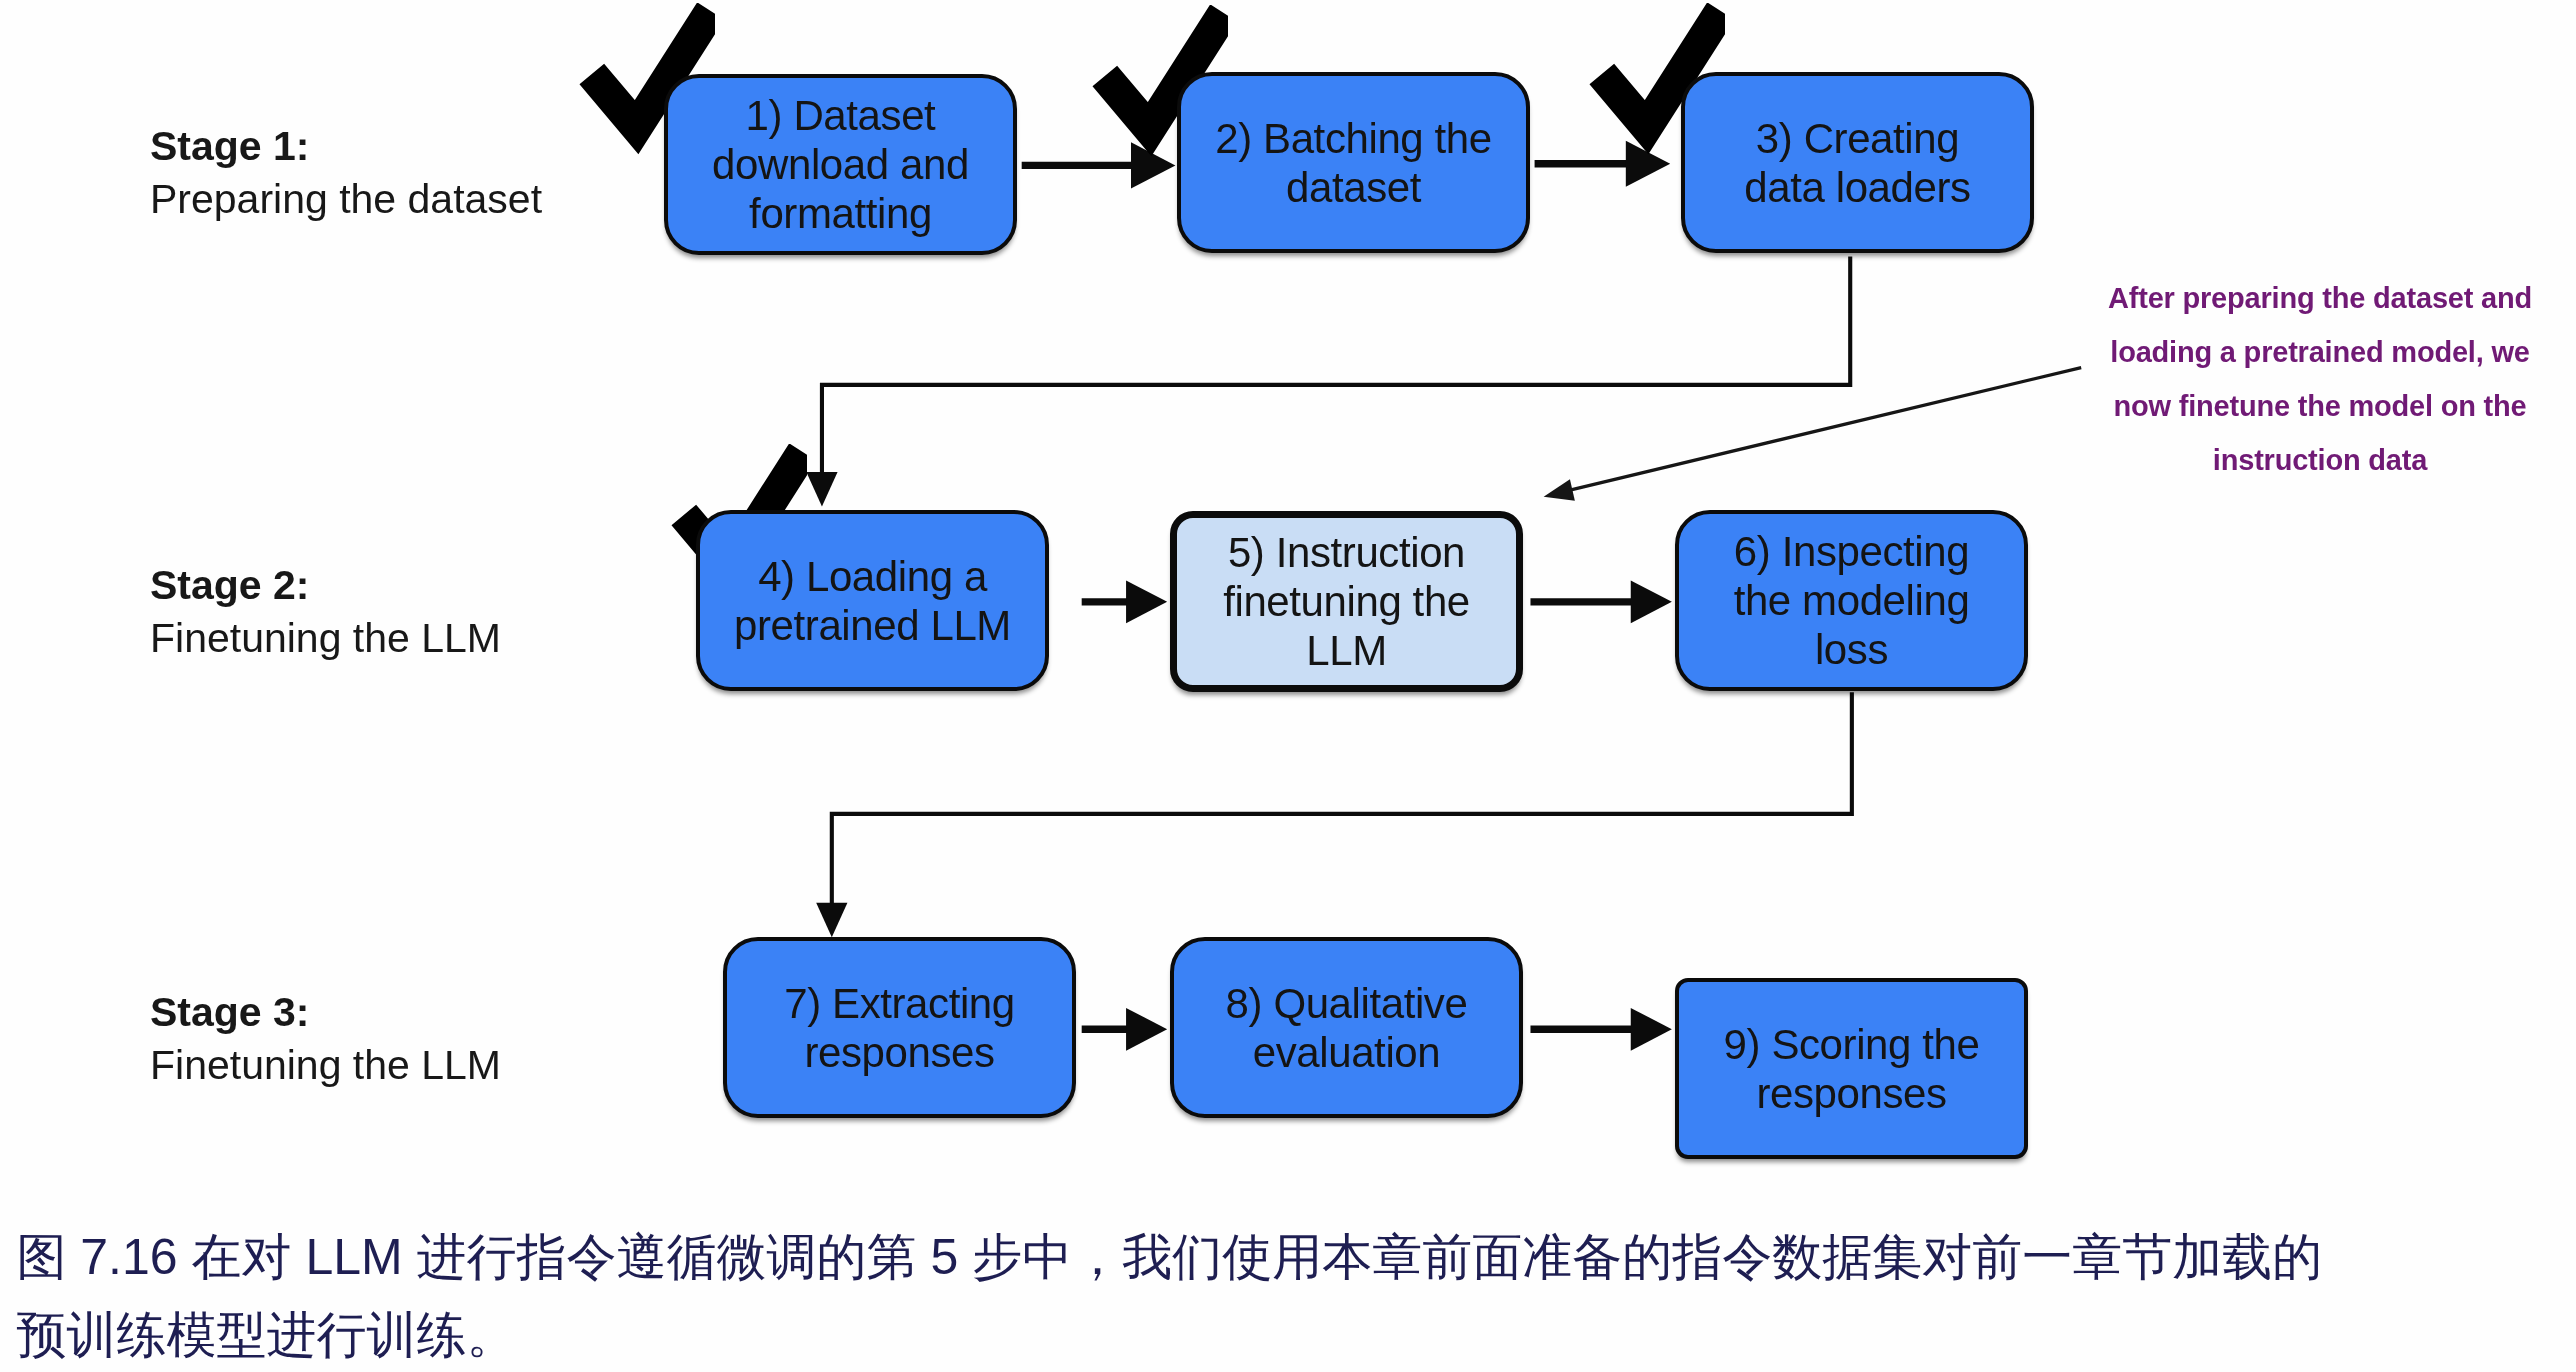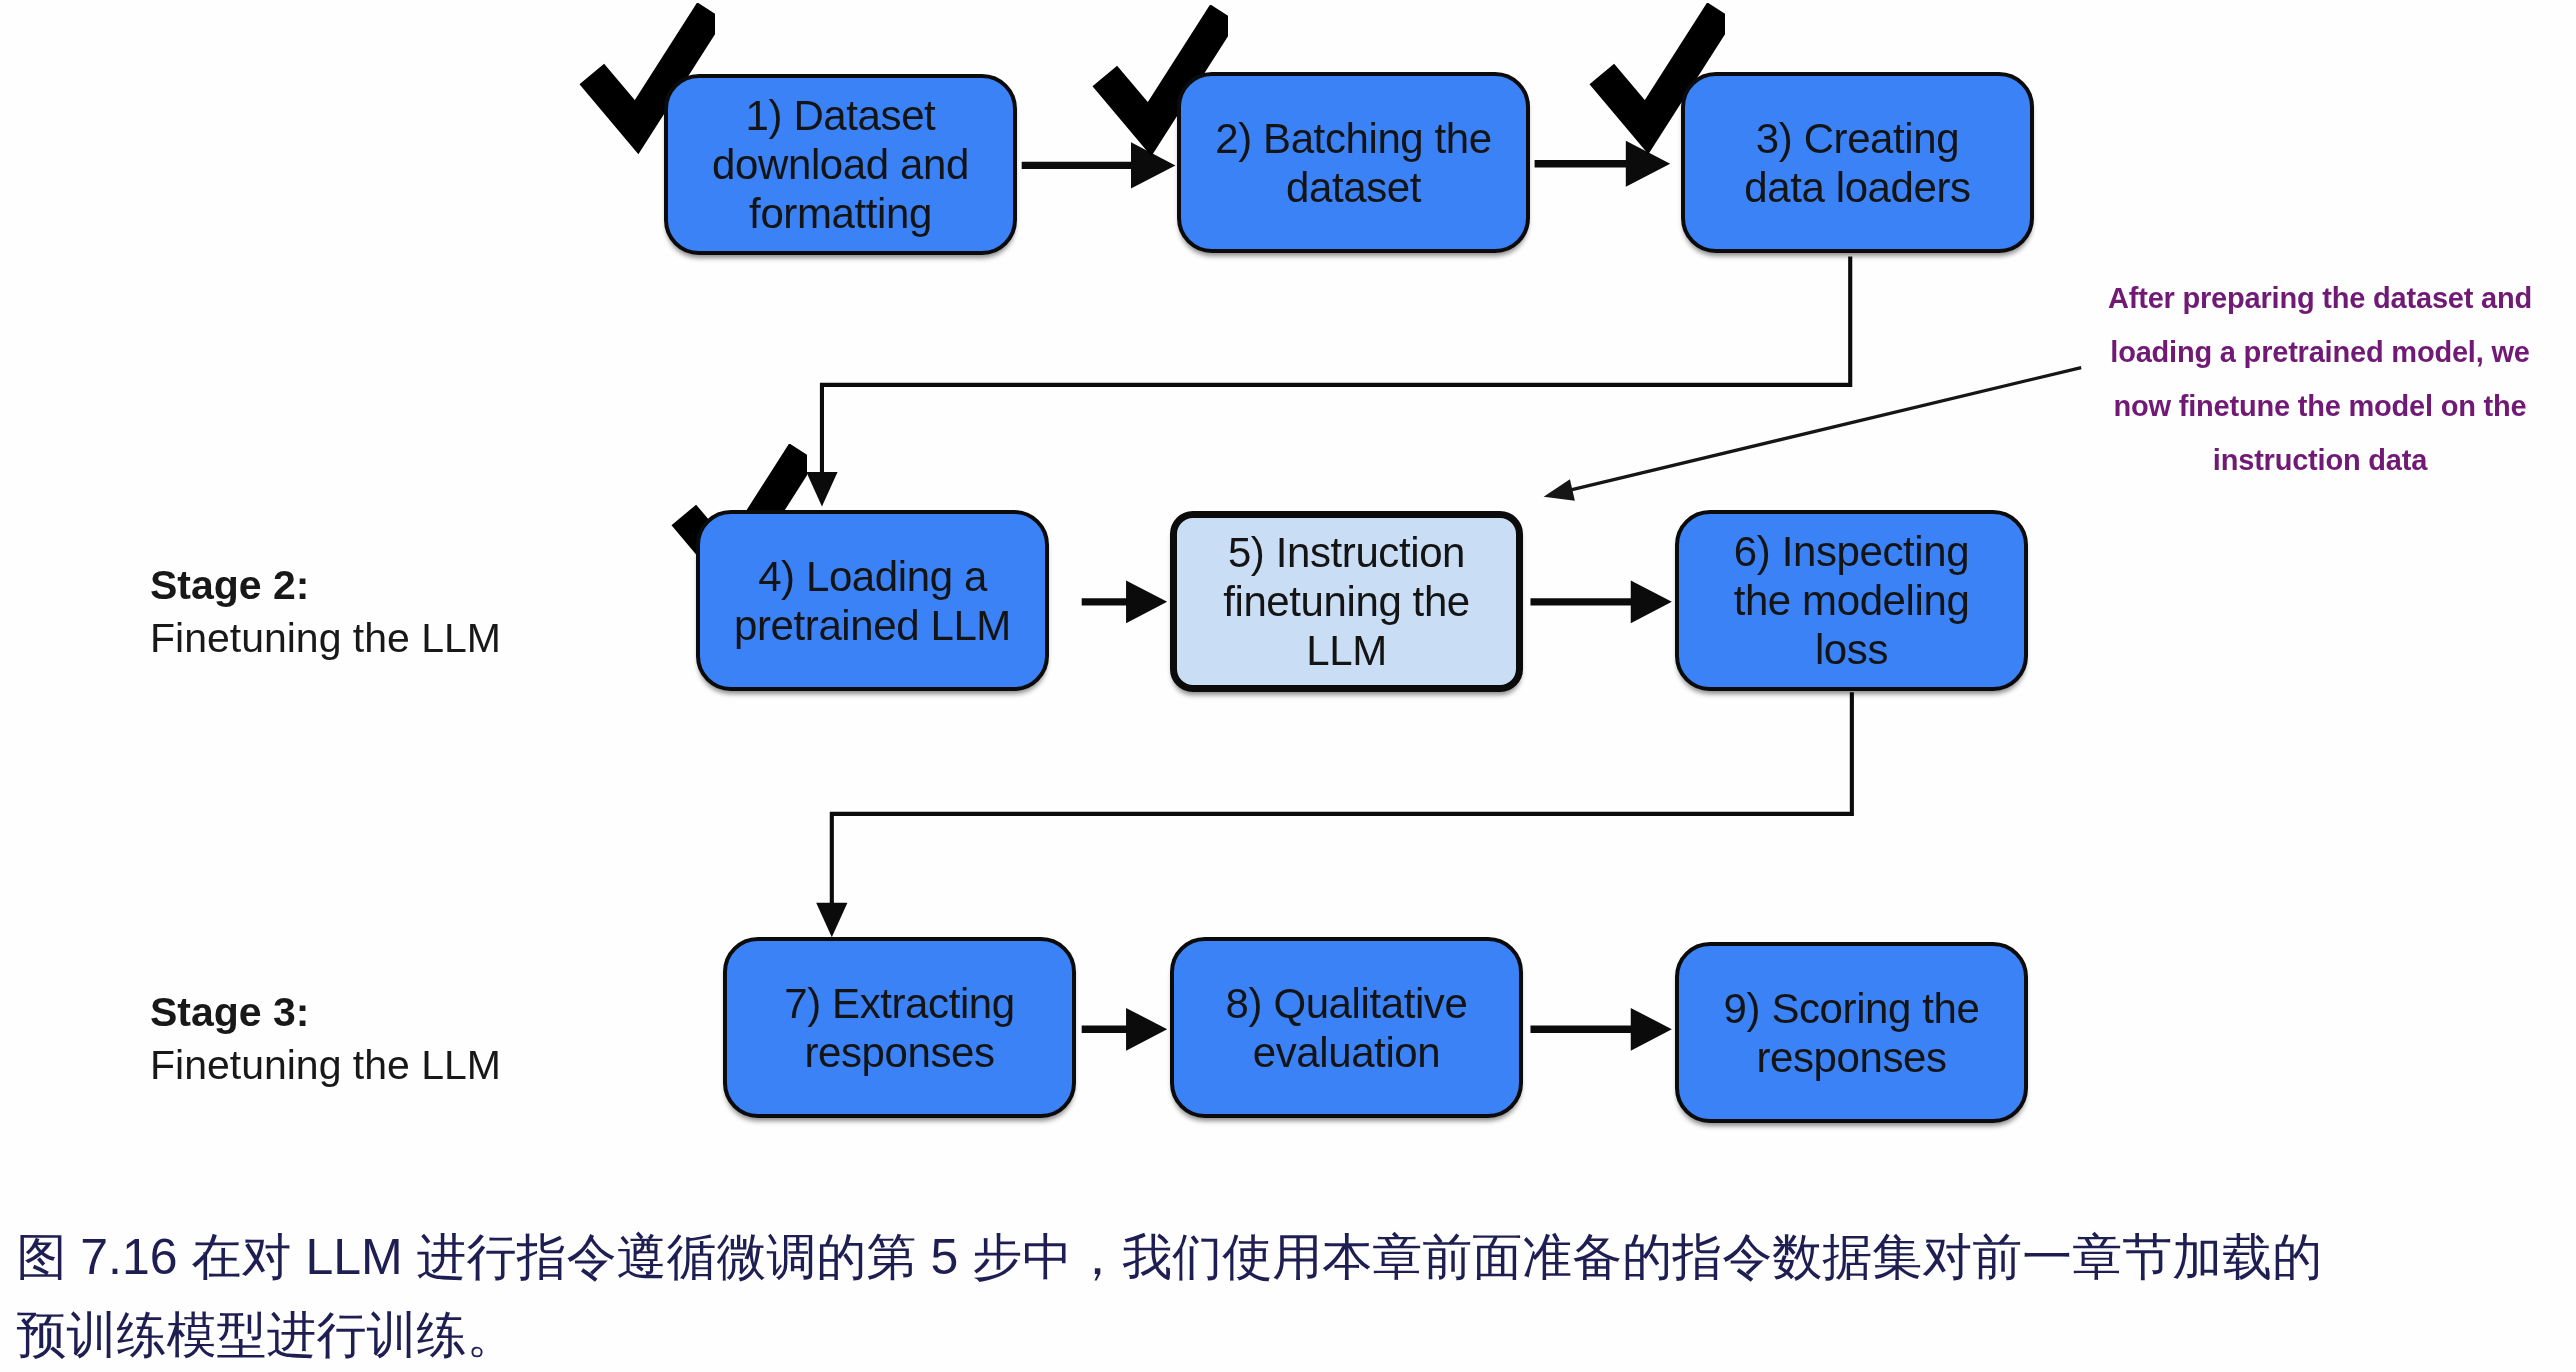--- a/index.html
+++ b/index.html
@@ -31,20 +31,24 @@
   }
 
   svg.overlay { position:absolute; left:0; top:0; pointer-events:none; }
   svg.check { position:absolute; width:140px; height:177px; }
 </style>
 </head>
 <body>
 
 <div class="page">
 
+  <div class="stage" style="left:150px; top:120px;">
+    <div class="t">Stage 1:</div>
+    <div>Preparing the dataset</div>
+  </div>
   <div class="stage" style="left:150px; top:559px;">
     <div class="t">Stage 2:</div>
     <div>Finetuning the LLM</div>
   </div>
   <div class="stage" style="left:150px; top:986px;">
     <div class="t">Stage 3:</div>
     <div>Finetuning the LLM</div>
   </div>
 
   <svg class="overlay" width="2576" height="1373" viewBox="0 0 3134 1670">
@@ -111,21 +115,21 @@
   <div class="box highlight" style="left:1170px; top:511px;border-radius:23px;">5) Instruction
 finetuning the
 LLM</div>
   <div class="box" style="left:1675px; top:510px;">6) Inspecting
 the modeling
 loss</div>
   <div class="box" style="left:723px; top:937px;">7) Extracting
 responses</div>
   <div class="box" style="left:1170px; top:937px;">8) Qualitative
 evaluation</div>
-  <div class="box" style="left:1675px; top:942px;">9) Scoring the
+  <div class="box" style="left:1675px; top:978px;border-radius:13px;">9) Scoring the
 responses</div>
 
   <div class="note">After preparing the dataset and
 loading a pretrained model, we
 now finetune the model on the
 instruction data</div>
 
   <div class="caption">图 7.16 在对 LLM 进行指令遵循微调的第 5 步中，我们使用本章前面准备的指令数据集对前一章节加载的
 预训练模型进行训练。</div>
 

